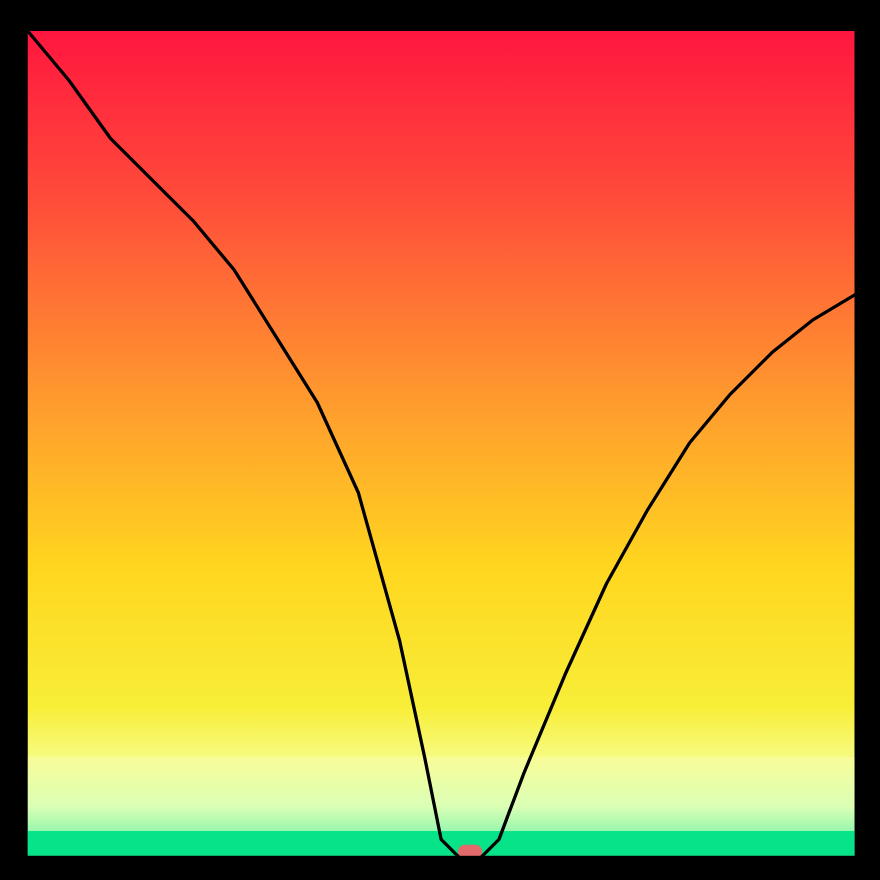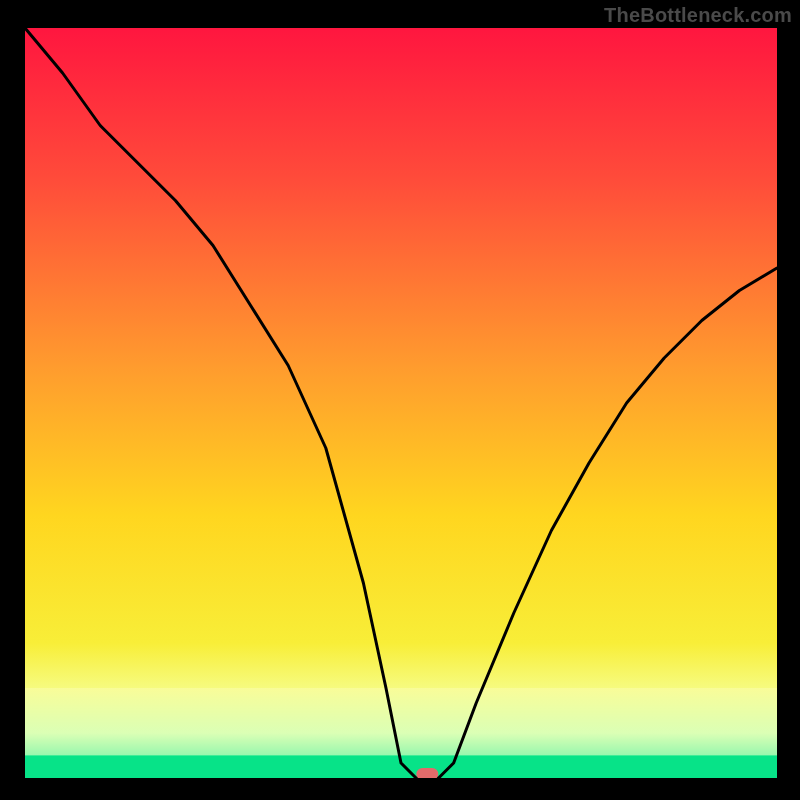--- a/index.html
+++ b/index.html
@@ -30,21 +30,20 @@
   svg {
     position: absolute;
     top: 0;
     left: 0;
   }
 </style>
 </head>
 <body>
 
 <div class="stage">
-  <div class="watermark">TheBottleneck.com</div>
   <svg id="chart-svg" width="800" height="800">
       <defs>
         <linearGradient id="bg-grad" x1="0" y1="0" x2="0" y2="1">
           <stop offset="0%" stop-color="#ff163f"></stop>
           <stop offset="20%" stop-color="#ff4b3a"></stop>
           <stop offset="45%" stop-color="#ff9b2e"></stop>
           <stop offset="65%" stop-color="#ffd61f"></stop>
           <stop offset="82%" stop-color="#f8ee38"></stop>
           <stop offset="88%" stop-color="#f6fb7f"></stop>
           <stop offset="94%" stop-color="#c8ffab"></stop>

